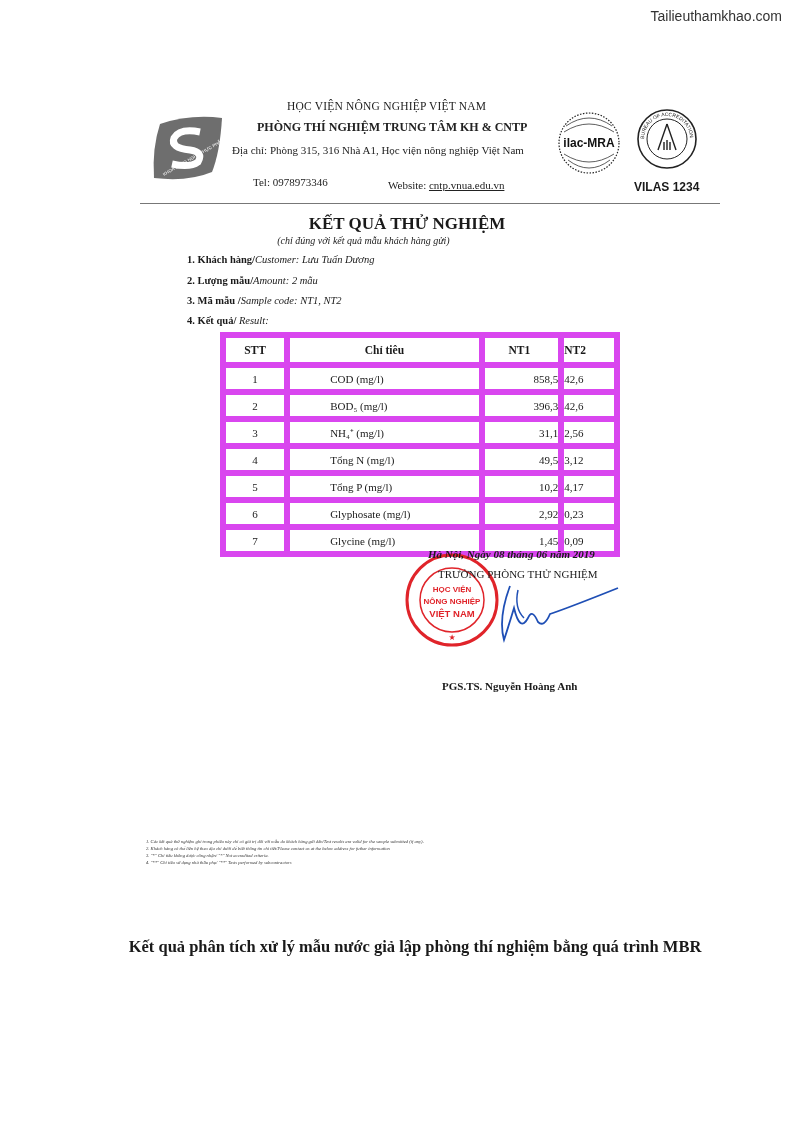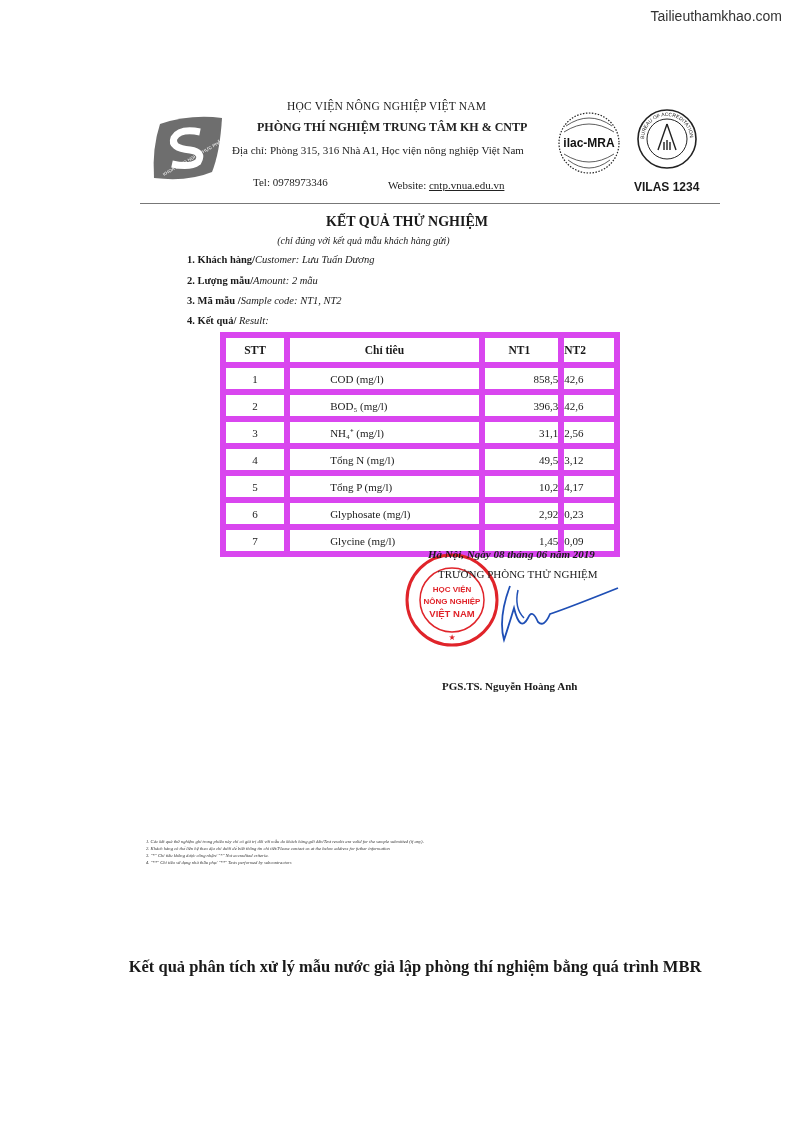--- a/index.html
+++ b/index.html
@@ -7,41 +7,41 @@
   .abs { position: absolute; }
   .watermark { right: 12px; top: 8px; font-family: "Liberation Sans", sans-serif; font-size: 14px; color: #333; }
   .hdr-line { font-size: 11px; color: #222; white-space: nowrap; }
   .hdr-inst { left: 287px; top: 100px; font-size: 11.5px; letter-spacing: 0.2px; }
   .hdr-lab { left: 257px; top: 120px; font-weight: bold; font-size: 12px; }
   .hdr-addr { left: 232px; top: 144px; font-size: 11px; }
   .hdr-tel { left: 253px; top: 176px; font-size: 11px; }
   .hdr-web { left: 388px; top: 179px; font-size: 11px; }
   .hdr-web a { color: #222; text-decoration: underline; }
   .hdr-rule { left: 140px; top: 203px; width: 580px; height: 1px; background: #777; }
-  .title { left: 0; width: 794px; top: 214px; text-align: center; font-weight: bold; font-size: 14px; padding-left: 20px; box-sizing: border-box; }
+  .title { left: 0; width: 794px; top: 214px; text-align: center; font-weight: bold; font-size: 17px; padding-left: 20px; box-sizing: border-box; }
   .subtitle { left: 0; width: 707px; top: 235px; text-align: center; font-style: italic; font-size: 10px; padding-left: 20px; box-sizing: border-box; }
   .info { left: 187px; font-size: 10.5px; }
   .info b { font-weight: bold; }
   .info i { font-style: italic; }
   table.res { position: absolute; left: 220px; top: 332px; width: 400px; border-collapse: collapse; font-size: 11px; }
   table.res th, table.res td { border: 6px solid #d946ef; height: 21px; padding: 0; }
   table.res th { font-weight: bold; font-size: 11.5px; height: 24px; }
   table.res td.stt, table.res th.stt { width: 68px; text-align: center; }
   table.res td.name { width: 175px; text-align: left; padding-left: 40px; }
   table.res th.name { text-align: center; }
   table.res td.v1 { width: 80px; text-align: right; }
   table.res td.v2 { padding-right: 16px; }
   table.res th.v1, table.res th.v2 { text-align: right; padding-right: 28px; }
   .date { left: 428px; top: 548px; font-style: italic; font-weight: bold; font-size: 11px; }
   .role { left: 438px; top: 568px; font-size: 11px; }
   .signer { left: 442px; top: 680px; font-weight: bold; font-size: 11px; }
   .stamp { left: 404px; top: 552px; width: 96px; height: 96px; }
   .sig { left: 478px; top: 578px; width: 160px; height: 70px; }
   .notes { left: 146px; top: 838px; font-size: 4.6px; font-style: italic; line-height: 7px; color: #333; }
-  .caption { left: 0; width: 794px; top: 937px; text-align: center; font-weight: bold; font-size: 16.5px; padding-left: 36px; box-sizing: border-box; margin-top: 20px; }
+  .caption { left: 0; width: 794px; top: 937px; text-align: center; font-weight: bold; font-size: 16.5px; padding-left: 36px; box-sizing: border-box; }
   .logo { left: 150px; top: 112px; width: 76px; height: 72px; }
   .ilac { left: 556px; top: 110px; width: 66px; height: 66px; }
   .vilas { left: 636px; top: 108px; width: 62px; height: 62px; }
   .vilas-label { left: 634px; top: 180px; font-family: "Liberation Sans", sans-serif; font-weight: bold; font-size: 12px; }
 </style>
 </head>
 <body>
 
 <div class="abs watermark">Tailieuthamkhao.com</div>
 

